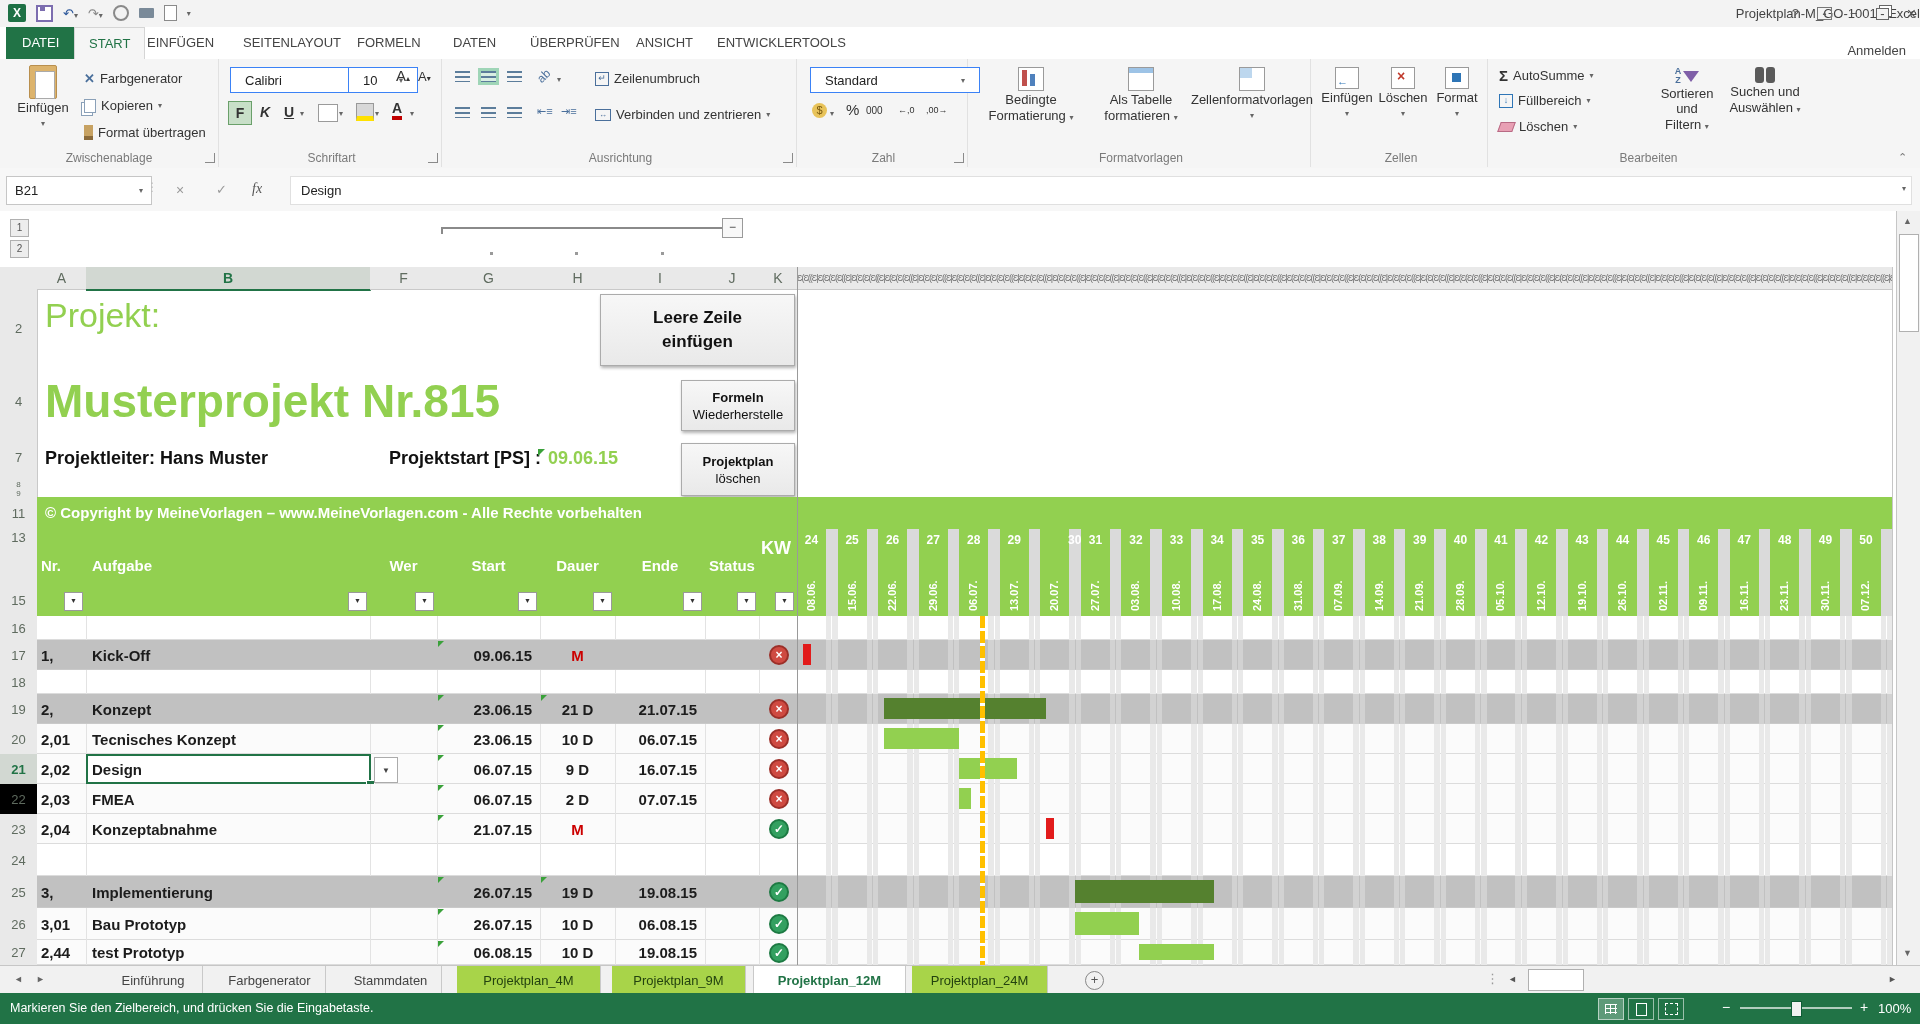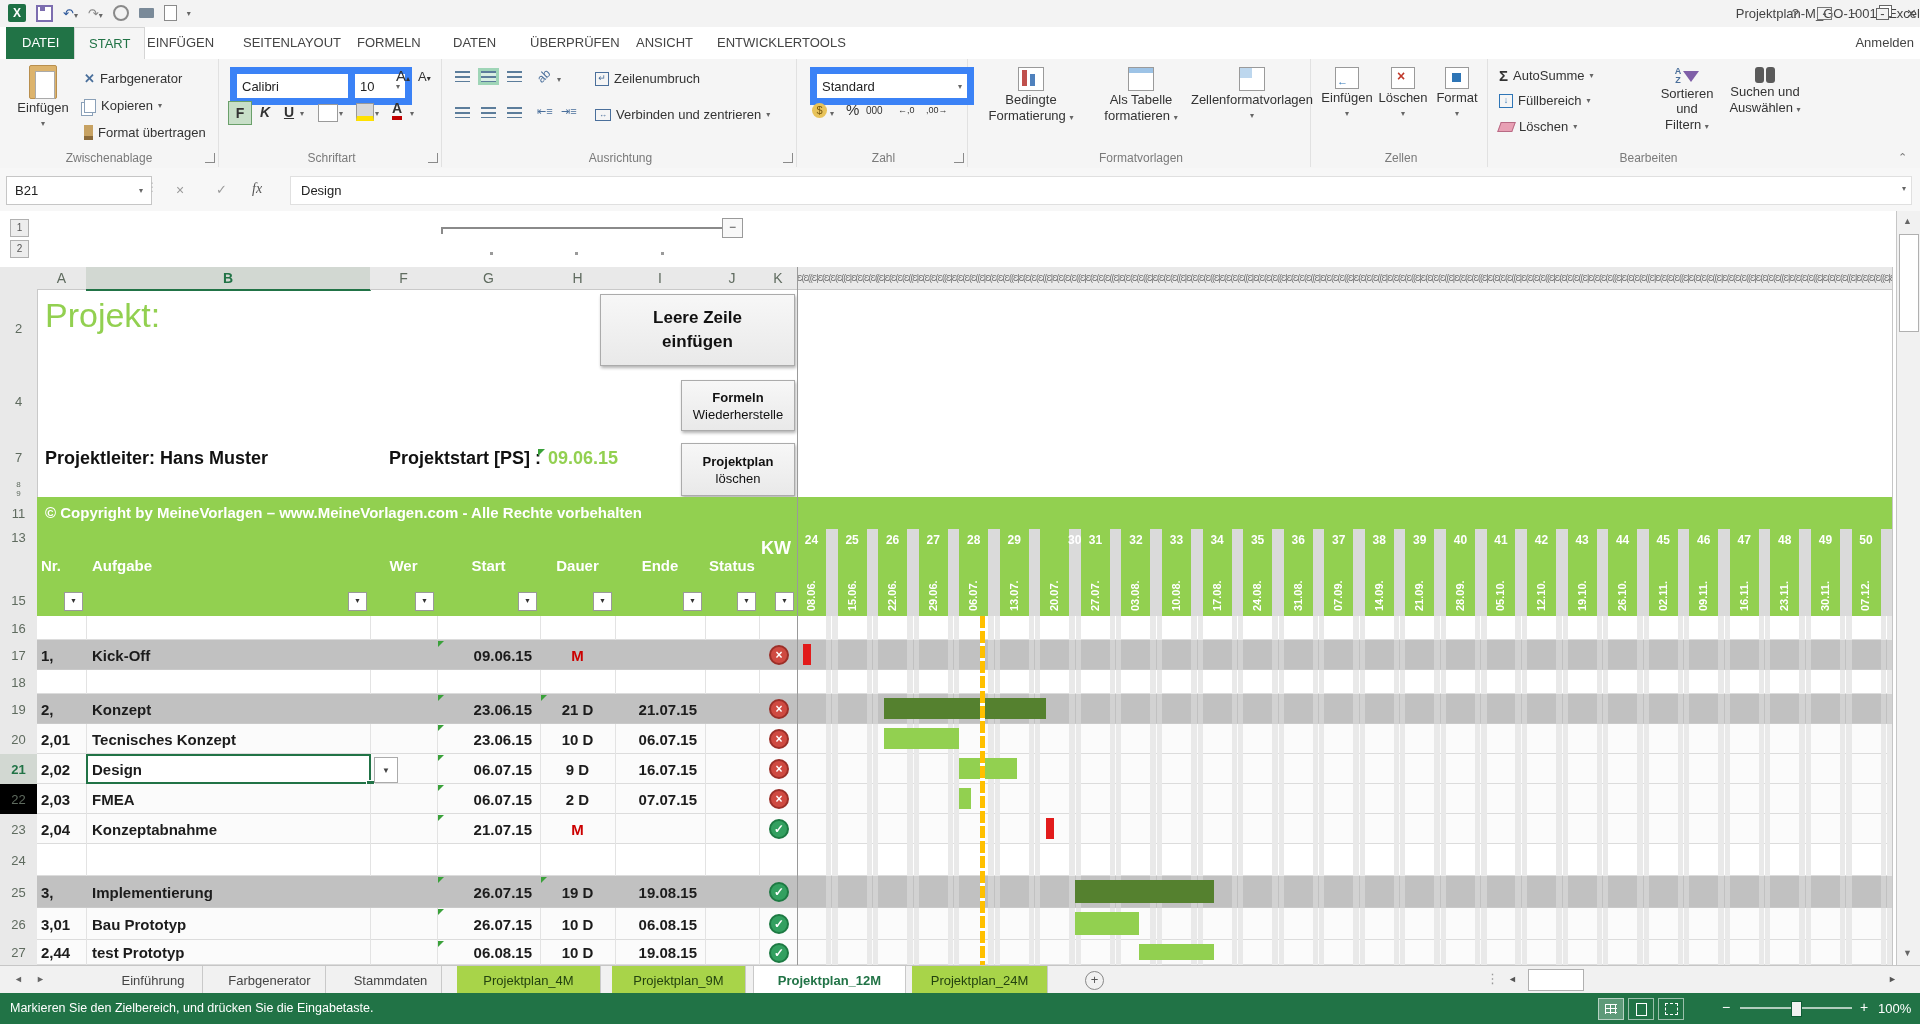--- a/index.html
+++ b/index.html
@@ -23,22 +23,22 @@
   .rtab.active{background:#f5f5f5;color:#217346;border:1px solid #d5d5d5;border-bottom:none;padding:0 14px;}
   .ribbon{left:0;top:59px;width:1920px;height:109px;background:#f5f5f5;border-bottom:1px solid #d0d0d0;}
   .group{position:absolute;top:0;height:108px;border-right:1px solid #e1e1e1;}
   .g-label{position:absolute;bottom:2px;left:0;right:0;text-align:center;font-size:12px;color:#7a7a7a;}
   .launcher{position:absolute;right:3px;bottom:4px;width:9px;height:9px;border-right:1px solid #8a8a8a;
             border-bottom:1px solid #8a8a8a;}
   .bigbtn{position:absolute;display:flex;flex-direction:column;align-items:center;gap:1px;font-size:13px;
           color:#333;text-align:center;line-height:15px;}
   .smallbtn{position:absolute;display:flex;align-items:center;gap:5px;font-size:13px;color:#333;white-space:nowrap;}
   .caret{font-size:8px;color:#666;}
-  .selbox{background:#fff;border:7px solid #3b82f6;font-size:13px;color:#222;display:flex;align-items:center;
-          padding:0 5px;justify-content:space-between;}
+  .selbox{background:#fff;border:1px solid #3b82f6;font-size:13px;color:#222;display:flex;align-items:center;
+          padding:0 14px;justify-content:space-between;}
   .clipicon{width:26px;height:32px;background:#dcb36c;border:1px solid #b98f4e;border-radius:2px;position:relative;}
   .clipicon:before{content:"";position:absolute;left:5px;top:5px;width:18px;height:26px;background:#fff;border:1px solid #aaa;}
   .lines{width:15px;height:11px;background:repeating-linear-gradient(180deg,#5c7d9b 0 2px,transparent 2px 5px);}
   .lines.sel{outline:3px solid #9fd5b7;background-color:#d9efe3;}
   .gridico{width:18px;height:16px;border:1px solid #9a9a9a;background:
            linear-gradient(#fff,#fff),repeating-linear-gradient(90deg,#bbb 0 1px,transparent 1px 6px),
            repeating-linear-gradient(180deg,#bbb 0 1px,transparent 1px 5px);position:relative;background-color:#fff;}
   .fbtn{width:22px;height:22px;display:flex;align-items:center;justify-content:center;font-weight:bold;
         font-size:14px;color:#333;}
   .fbar{left:0;top:168px;width:1920px;height:43px;background:#f7f7f7;border-bottom:1px solid #d4d4d4;}
@@ -74,21 +74,21 @@
     <div class="wbtns">
       <span>?</span>
       <span style="width:13px;height:11px;border:1px solid #777;font-size:7px;line-height:10px;text-align:center;">▴</span>
       <span>−</span>
       <span style="width:11px;height:10px;border:1px solid #666;box-shadow:3px -3px 0 -1px #fff,3px -3px 0 0 #666;"></span>
       <span style="font-size:16px;">×</span>
     </div>
   </div>
 
   <div class="abs tabbar" id="ribbonTabs">
-    <span class="rtab" style="right:4px;">Anmelden</span>
+    <span class="rtab" style="right:12px;margin-top:8px;">Anmelden</span>
   <span class="rtab file" style="left: 6px;">DATEI</span>
       <span class="rtab active" style="left: 74px;">START</span>
       <span class="rtab" style="left: 145px;">EINFÜGEN</span>
       <span class="rtab" style="left: 241px;">SEITENLAYOUT</span>
       <span class="rtab" style="left: 355px;">FORMELN</span>
       <span class="rtab" style="left: 451px;">DATEN</span>
       <span class="rtab" style="left: 528px;">ÜBERPRÜFEN</span>
       <span class="rtab" style="left: 634px;">ANSICHT</span>
       <span class="rtab" style="left: 715px;">ENTWICKLERTOOLS</span>
     </div>
@@ -322,20 +322,21 @@
       <div style="position: absolute; left: 0px; top: 694px; width: 37px; height: 30px; background: rgb(233, 233, 233); border-right: 1px solid rgb(201, 201, 201); border-bottom: 1px solid rgb(212, 212, 212); color: rgb(95, 107, 95); font-size: 13px; display: flex; align-items: center; justify-content: center;">19</div>
       <div style="position: absolute; left: 0px; top: 724px; width: 37px; height: 30px; background: rgb(233, 233, 233); border-right: 1px solid rgb(201, 201, 201); border-bottom: 1px solid rgb(212, 212, 212); color: rgb(95, 107, 95); font-size: 13px; display: flex; align-items: center; justify-content: center;">20</div>
       <div style="position: absolute; left: 0px; top: 754px; width: 37px; height: 30px; background: rgb(210, 216, 210); border-right: 2px solid rgb(33, 115, 70); border-bottom: 1px solid rgb(212, 212, 212); color: rgb(33, 115, 70); font-size: 13px; font-weight: bold; display: flex; align-items: center; justify-content: center;">21</div>
       <div style="position: absolute; left: 0px; top: 784px; width: 37px; height: 30px; background: #000000; border-right: 1px solid rgb(201, 201, 201); border-bottom: 1px solid rgb(212, 212, 212); color: rgb(95, 107, 95); font-size: 13px; display: flex; align-items: center; justify-content: center;">22</div>
       <div style="position: absolute; left: 0px; top: 814px; width: 37px; height: 30px; background: rgb(233, 233, 233); border-right: 1px solid rgb(201, 201, 201); border-bottom: 1px solid rgb(212, 212, 212); color: rgb(95, 107, 95); font-size: 13px; display: flex; align-items: center; justify-content: center;">23</div>
       <div style="position: absolute; left: 0px; top: 844px; width: 37px; height: 32px; background: rgb(233, 233, 233); border-right: 1px solid rgb(201, 201, 201); border-bottom: 1px solid rgb(212, 212, 212); color: rgb(95, 107, 95); font-size: 13px; display: flex; align-items: center; justify-content: center;">24</div>
       <div style="position: absolute; left: 0px; top: 876px; width: 37px; height: 32px; background: rgb(233, 233, 233); border-right: 1px solid rgb(201, 201, 201); border-bottom: 1px solid rgb(212, 212, 212); color: rgb(95, 107, 95); font-size: 13px; display: flex; align-items: center; justify-content: center;">25</div>
       <div style="position: absolute; left: 0px; top: 908px; width: 37px; height: 32px; background: rgb(233, 233, 233); border-right: 1px solid rgb(201, 201, 201); border-bottom: 1px solid rgb(212, 212, 212); color: rgb(95, 107, 95); font-size: 13px; display: flex; align-items: center; justify-content: center;">26</div>
       <div style="position: absolute; left: 0px; top: 940px; width: 37px; height: 25px; background: rgb(233, 233, 233); border-right: 1px solid rgb(201, 201, 201); border-bottom: 1px solid rgb(212, 212, 212); color: rgb(95, 107, 95); font-size: 13px; display: flex; align-items: center; justify-content: center;">27</div>
       <div style="position: absolute; left: 45px; top: 296px; font-size: 34px; color: rgb(146, 208, 80);">Projekt:</div>
+      <div style="position: absolute; left: 45px; top: 374px; font-size: 46px; font-weight: bold; color: rgb(146, 208, 80);">Musterprojekt Nr.815</div>
       <div style="position: absolute; left: 45px; top: 448px; font-size: 18px; font-weight: bold; color: rgb(17, 17, 17);">Projektleiter: Hans Muster</div>
       <div style="position: absolute; left: 389px; top: 448px; font-size: 18px; font-weight: bold; color: rgb(17, 17, 17);">Projektstart [PS] :</div>
       <div style="position: absolute; left: 538px; top: 449px; width: 0px; height: 0px; border-top: 7px solid rgb(58, 161, 58); border-right: 7px solid transparent;"></div>
       <div style="position: absolute; left: 548px; top: 448px; font-size: 18px; font-weight: bold; color: rgb(146, 208, 80);">09.06.15</div>
       <div class="formbtn" style="position: absolute; left: 600px; top: 294px; width: 193px; height: 70px; font-size: 17px; font-weight: bold; line-height: 24px;">
         <span>Leere Zeile</span>
         <span>einfügen</span>
       </div>
       <div class="formbtn" style="position: absolute; left: 681px; top: 380px; width: 112px; height: 49px; font-size: 13px; font-weight: bold; line-height: 17px;">
         <span>Formeln</span>

